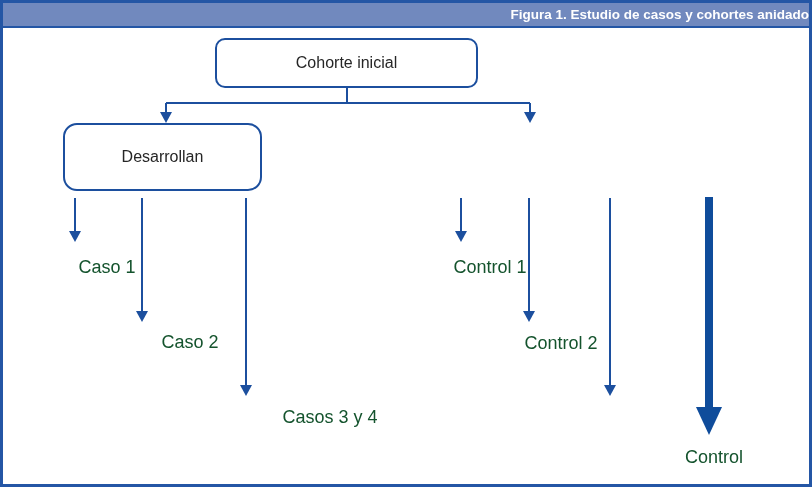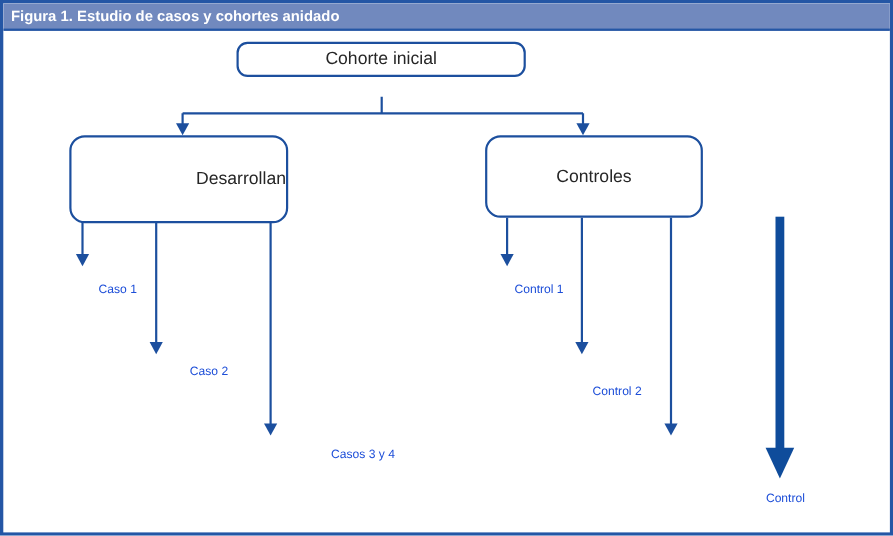--- a/index.html
+++ b/index.html
@@ -24,20 +24,21 @@
     height: 25px;
     box-sizing: border-box;
     background: #7189BE;
     border-bottom: 2px solid #2456A5;
     color: #ffffff;
     font-size: 13.5px;
     font-weight: bold;
     line-height: 23px;
     padding-left: 7px;
     white-space: nowrap;
+    text-align: right;
   }
   .wires {
     position: absolute;
     left: 0; top: 0;
   }
   .node {
     position: absolute;
     box-sizing: border-box;
     border: 2px solid #1C4F9E;
     background: #ffffff;
@@ -45,46 +46,45 @@
     flex-direction: column;
     align-items: center;
     justify-content: center;
     color: #262626;
     font-size: 16px;
     text-align: center;
     line-height: 1.35;
   }
   .node-root {
     left: 212px; top: 35px;
-    width: 263px; height: 32px;
+    width: 263px; height: 50px;
     border-radius: 10px;
   }
   .node-cases {
     left: 60px; top: 120px;
-    width: 199px; height: 80px;
+    width: 199px; height: 68px;
     border-radius: 14px;
-    align-items: flex-end;
   }
   .node-controls {
     left: 438px; top: 120px;
     width: 198px; height: 75px;
     border-radius: 14px;
   }
   .lbl {
     position: absolute;
     transform: translateX(-50%);
     white-space: nowrap;
-    color: #1d4ed8;
-    font-size: 11px;
+    color: #14532d;
+    font-size: 18px;
   }
   .lbl-caso-1       { left: 104px; top: 254px; }
   .lbl-caso-2       { left: 187px; top: 329px; }
   .lbl-casos-3-4    { left: 287px; top: 404px; margin-left: 40px; }
   .lbl-control-1    { left: 487px; top: 254px; }
-  .lbl-control-2    { left: 558px; top: 347px; }
+  .lbl-control-2    { left: 558px; top: 330px; }
   .lbl-controles-3-4{ left: 637px; top: 404px; }
   .lbl-tiempo       { left: 711px; top: 444px; }
 </style>
 </head>
 <body>
 
 <div class="figure">
 
   <div class="caption-bar">
     <b>Figura 1.</b>
@@ -130,23 +130,20 @@
   </svg>
 
   <div class="node node-root">
     <span>Cohorte inicial</span>
   </div>
 
   <div class="node node-cases">
     <span>Desarrollan</span>
   </div>
 
-  <div class="node node-controls">
-    <span>Controles</span>
-  </div>
 
   <div class="lbl lbl-caso-1">Caso 1</div>
   <div class="lbl lbl-caso-2">Caso 2</div>
   <div class="lbl lbl-casos-3-4">Casos 3 y 4</div>
 
   <div class="lbl lbl-control-1">Control 1</div>
   <div class="lbl lbl-control-2">Control 2</div>
 
   <div class="lbl lbl-tiempo">Control</div>
 

